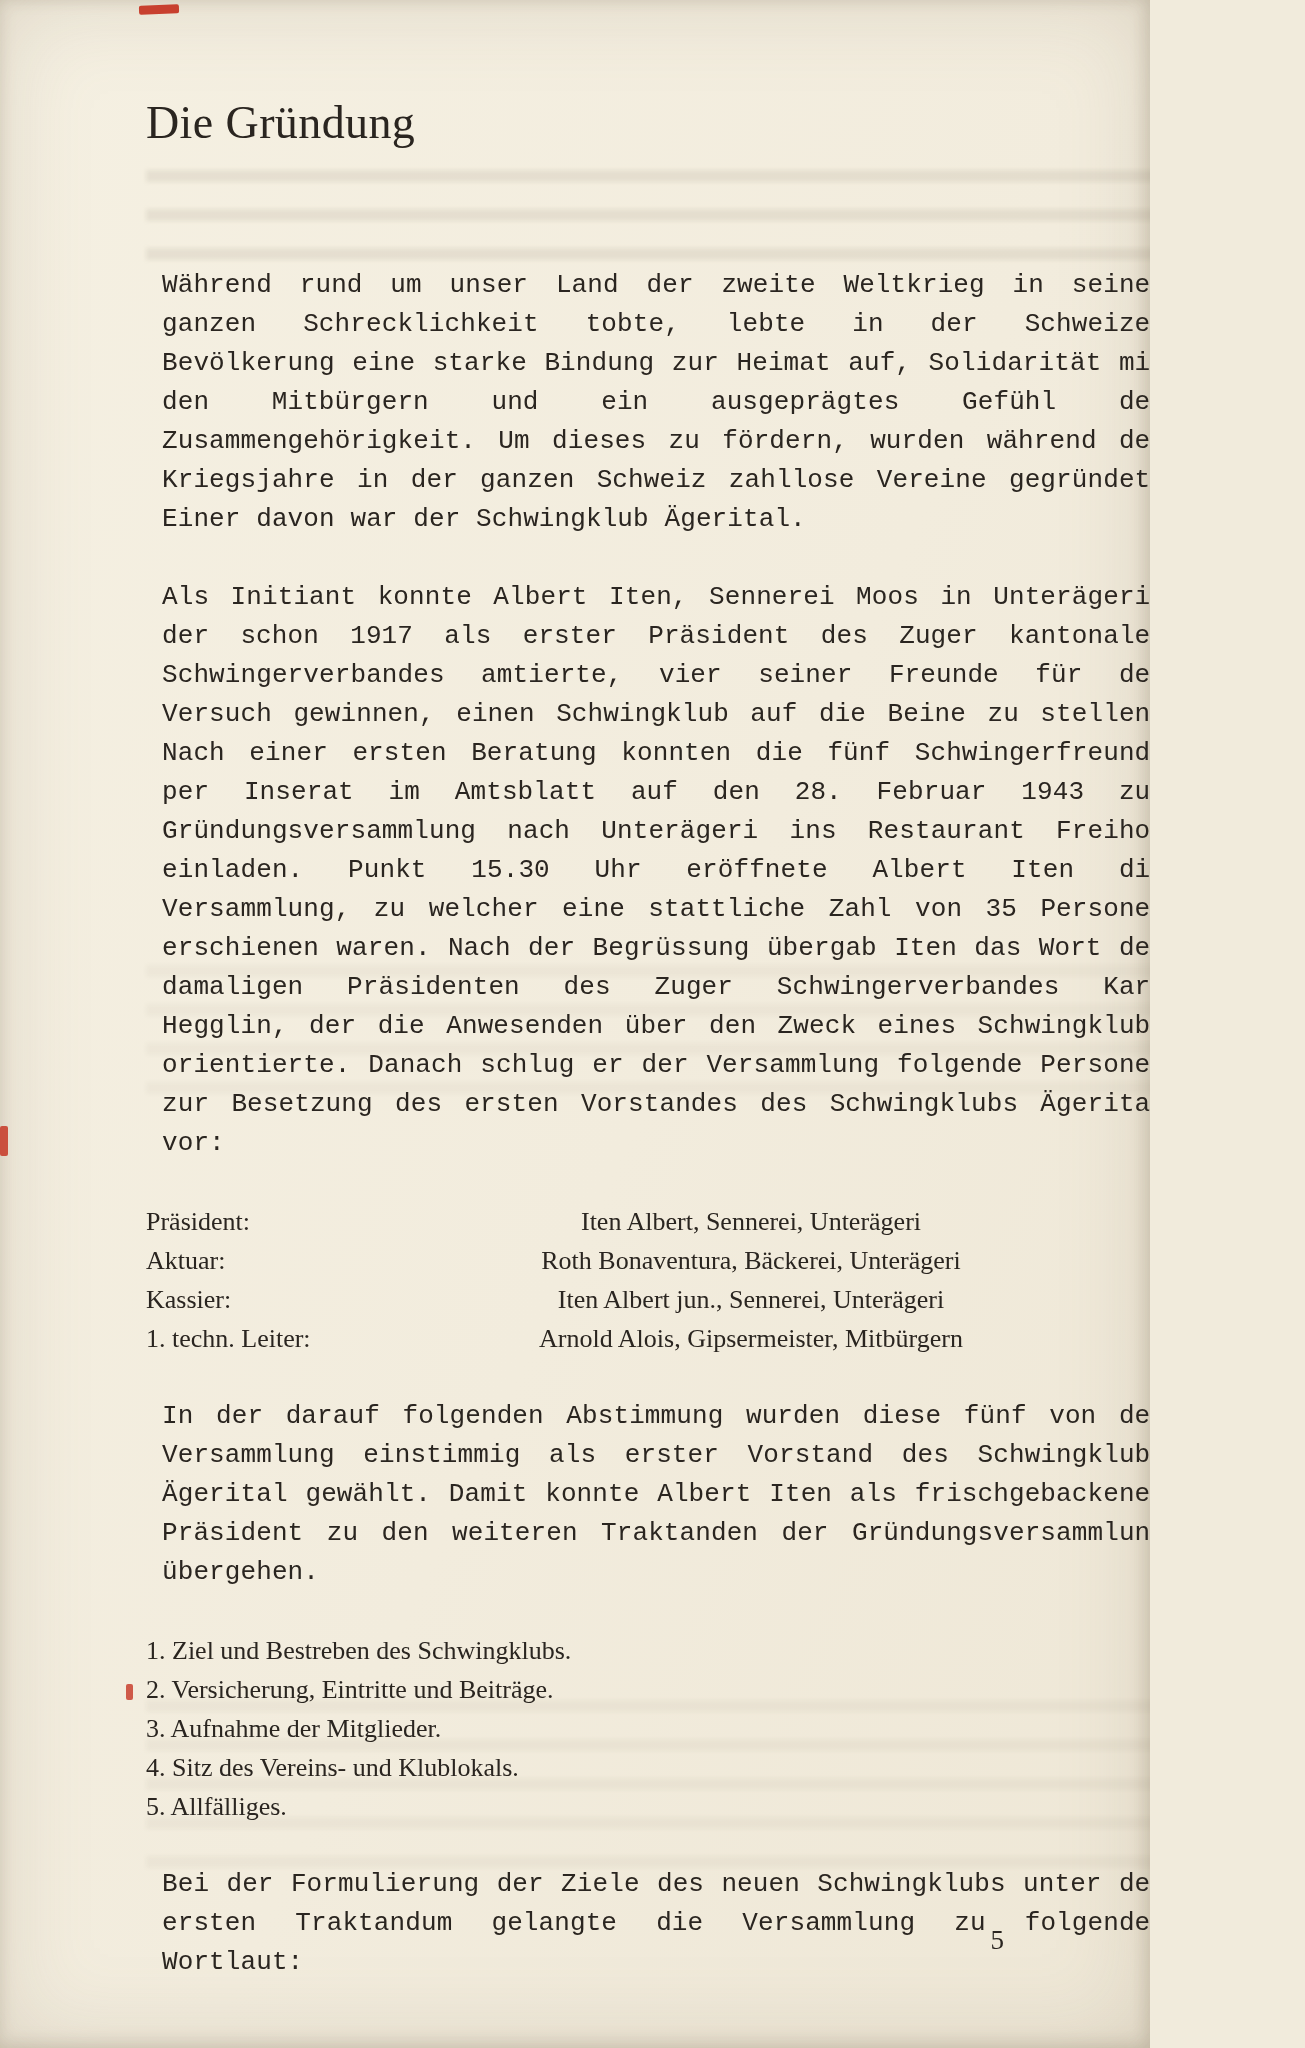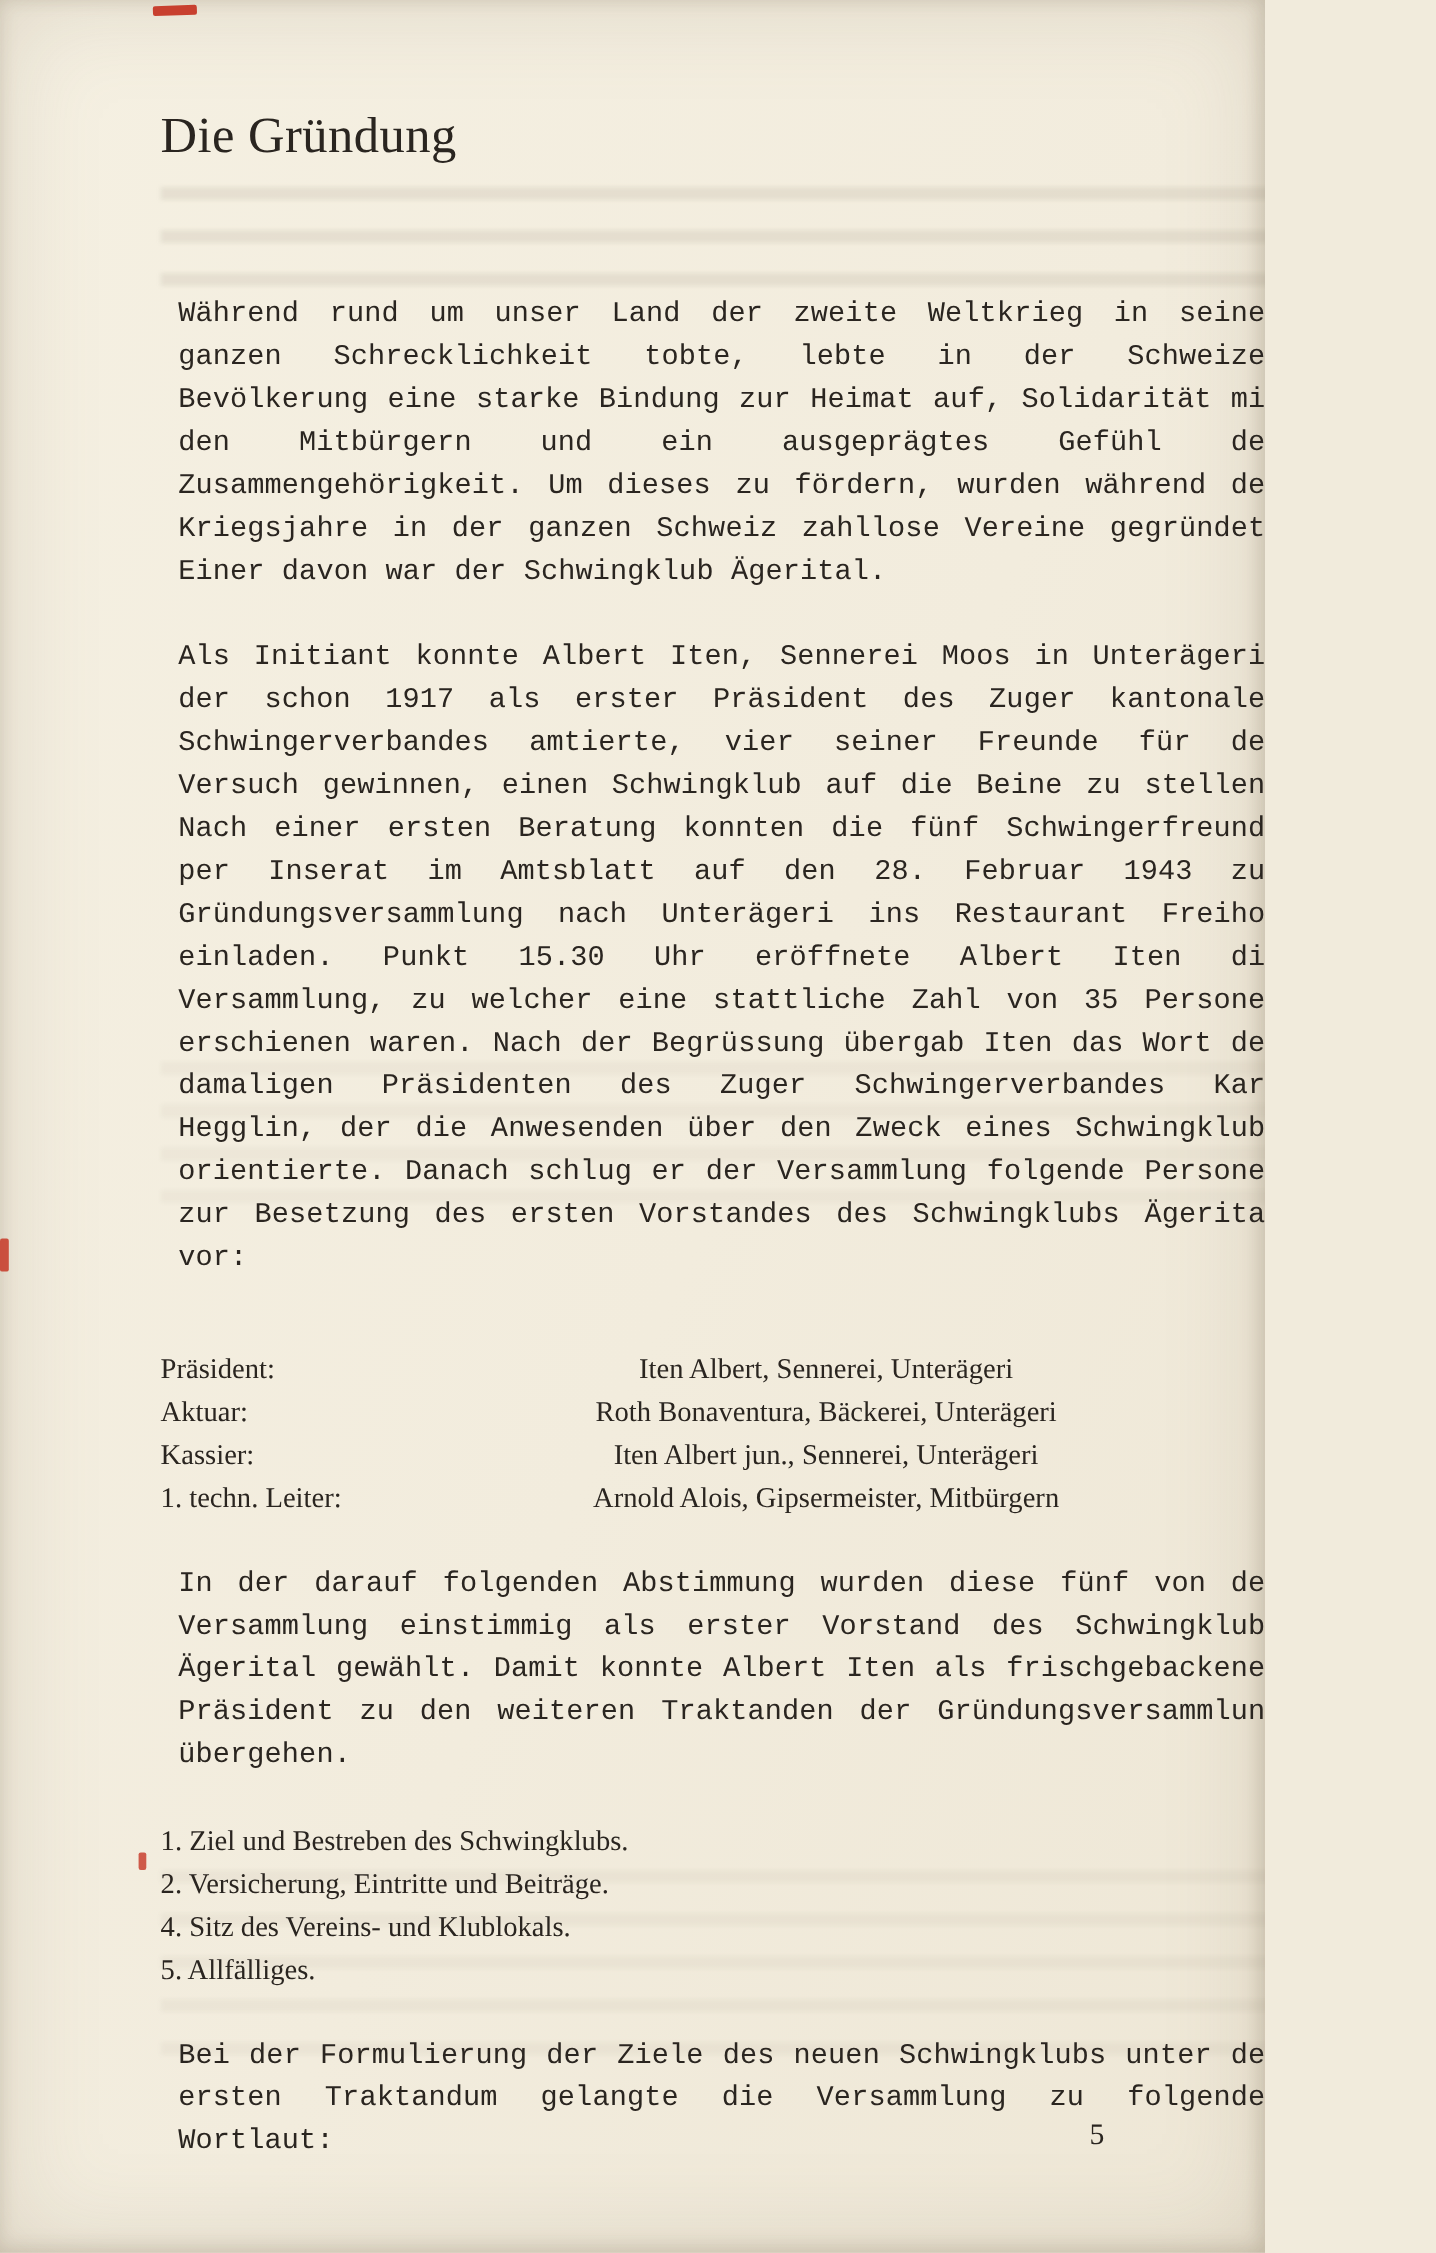--- a/index.html
+++ b/index.html
@@ -71,21 +71,21 @@
     font-size: 26px;
     line-height: 39px;
     text-align: justify;
     hyphens: none;
     letter-spacing: 0.1px;
     font-family: Liberation Mono, monospace;
   }
   .p1 { margin-top: 116px; }
 
   .board {
-    margin-top: 62px;
+    margin-top: 39px;
     font-size: 26px;
     line-height: 39px;
   }
   .board-row { display: flex; }
   .board-row .role   { width: 190px; flex: 0 0 auto; }
   .board-row .person { flex: 1; text-align: center; }
 
   .agenda {
     margin-top: 39px;
     display: flex;
@@ -148,20 +148,21 @@
         <span class="person">Arnold Alois, Gipsermeister, Mitbürgern</span>
       </div>
     </div>
 
     <p class="par">In der darauf folgenden Abstimmung wurden diese fünf von der Versammlung einstimmig als erster Vorstand des Schwingklubs Ägerital gewählt. Damit konnte Albert Iten als frischgebackener Präsident zu den weiteren Traktanden der Gründungsversammlung übergehen.</p>
 
     <div class="agenda">
       <div class="agenda-items">
         <div class="agenda-item">1. Ziel und Bestreben des Schwingklubs.</div>
         <div class="agenda-item">2. Versicherung, Eintritte und Beiträge.</div>
+        <div class="agenda-item">3. Aufnahme der Mitglieder.</div>
         <div class="agenda-item">4. Sitz des Vereins- und Klublokals.</div>
         <div class="agenda-item">5. Allfälliges.</div>
       </div>
     </div>
 
     <p class="par">Bei der Formulierung der Ziele des neuen Schwingklubs unter dem ersten Traktandum gelangte die Versammlung zu folgendem Wortlaut:</p>
 
 
   </div>
 

